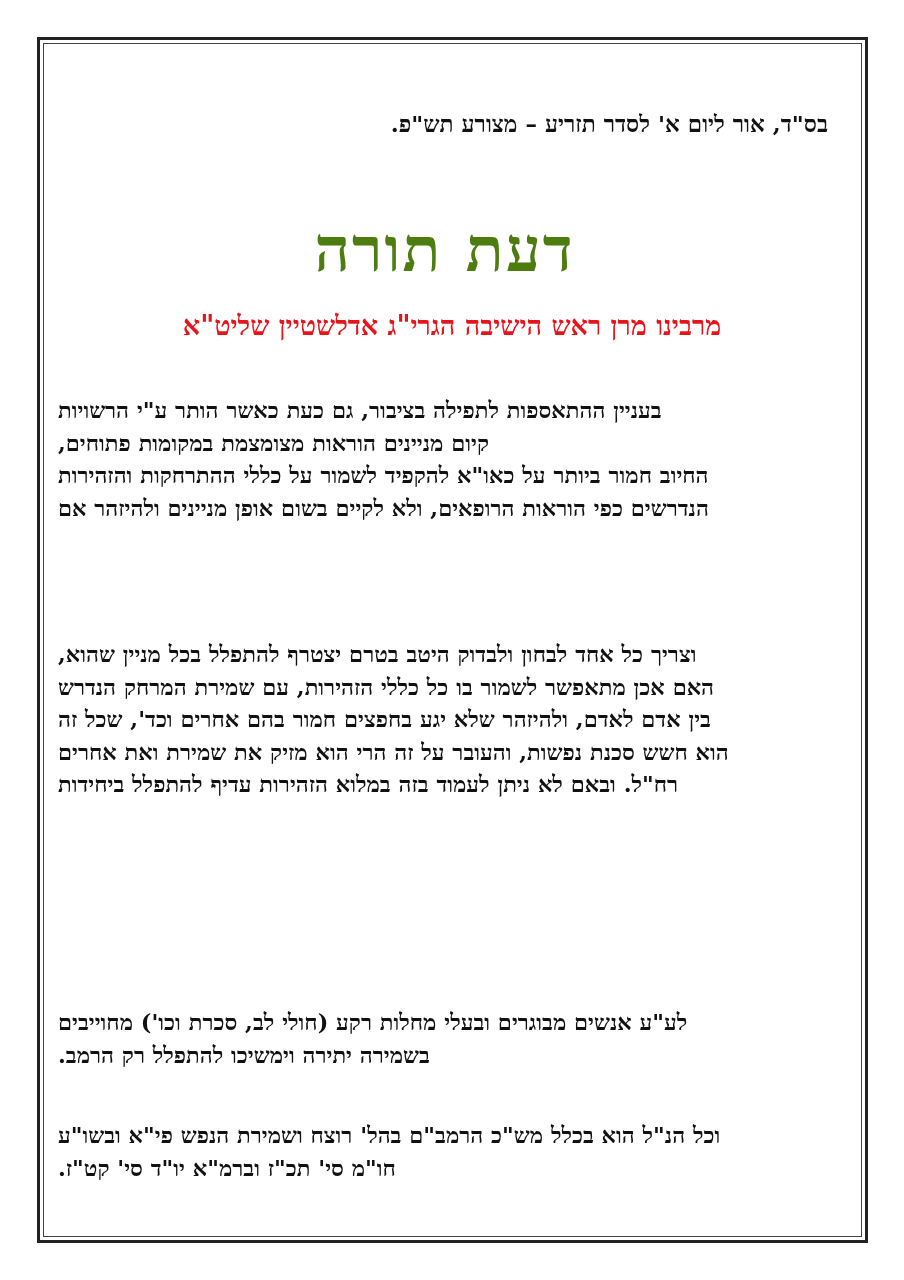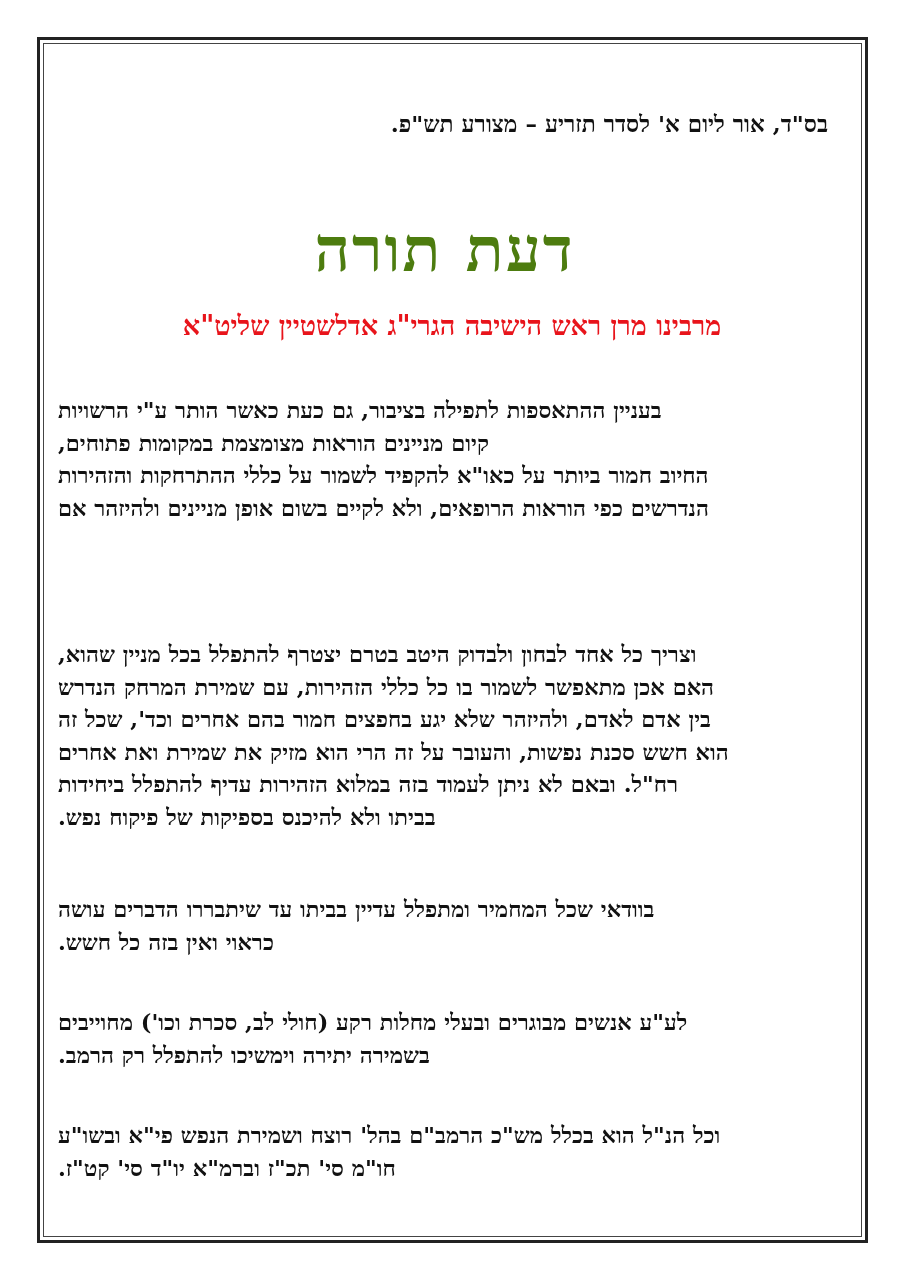--- a/index.html
+++ b/index.html
@@ -110,27 +110,22 @@
     <span class="line">החיוב חמור ביותר על כאו"א להקפיד לשמור על כללי ההתרחקות והזהירות</span>
     <span class="line">הנדרשים כפי הוראות הרופאים, ולא לקיים בשום אופן מניינים ולהיזהר אם</span>
   </div>
 
   <div class="para p2">
     <span class="line">וצריך כל אחד לבחון ולבדוק היטב בטרם יצטרף להתפלל בכל מניין שהוא,</span>
     <span class="line">האם אכן מתאפשר לשמור בו כל כללי הזהירות, עם שמירת המרחק הנדרש</span>
     <span class="line">בין אדם לאדם, ולהיזהר שלא יגע בחפצים חמור בהם אחרים וכד', שכל זה</span>
     <span class="line">הוא חשש סכנת נפשות, והעובר על זה הרי הוא מזיק את שמירת ואת אחרים</span>
     <span class="line">רח"ל. ובאם לא ניתן לעמוד בזה במלוא הזהירות עדיף להתפלל ביחידות</span>
-    <span class="line">בביתו ולא להיכנס בספיקות של פיקוח נפש.</span>
   </div>
 
-  <div class="para p3">
-    <span class="line">בוודאי שכל המחמיר ומתפלל עדיין בביתו עד שיתבררו הדברים עושה</span>
-    <span class="line">כראוי ואין בזה כל חשש.</span>
-  </div>
 
   <div class="para p4">
     <span class="line">לע"ע אנשים מבוגרים ובעלי מחלות רקע (חולי לב, סכרת וכו') מחוייבים</span>
     <span class="line">בשמירה יתירה וימשיכו להתפלל רק הרמב.</span>
   </div>
 
   <div class="para p5">
     <span class="line">וכל הנ"ל הוא בכלל מש"כ הרמב"ם בהל' רוצח ושמירת הנפש פי"א ובשו"ע</span>
     <span class="line">חו"מ סי' תכ"ז וברמ"א יו"ד סי' קט"ז.</span>
   </div>

